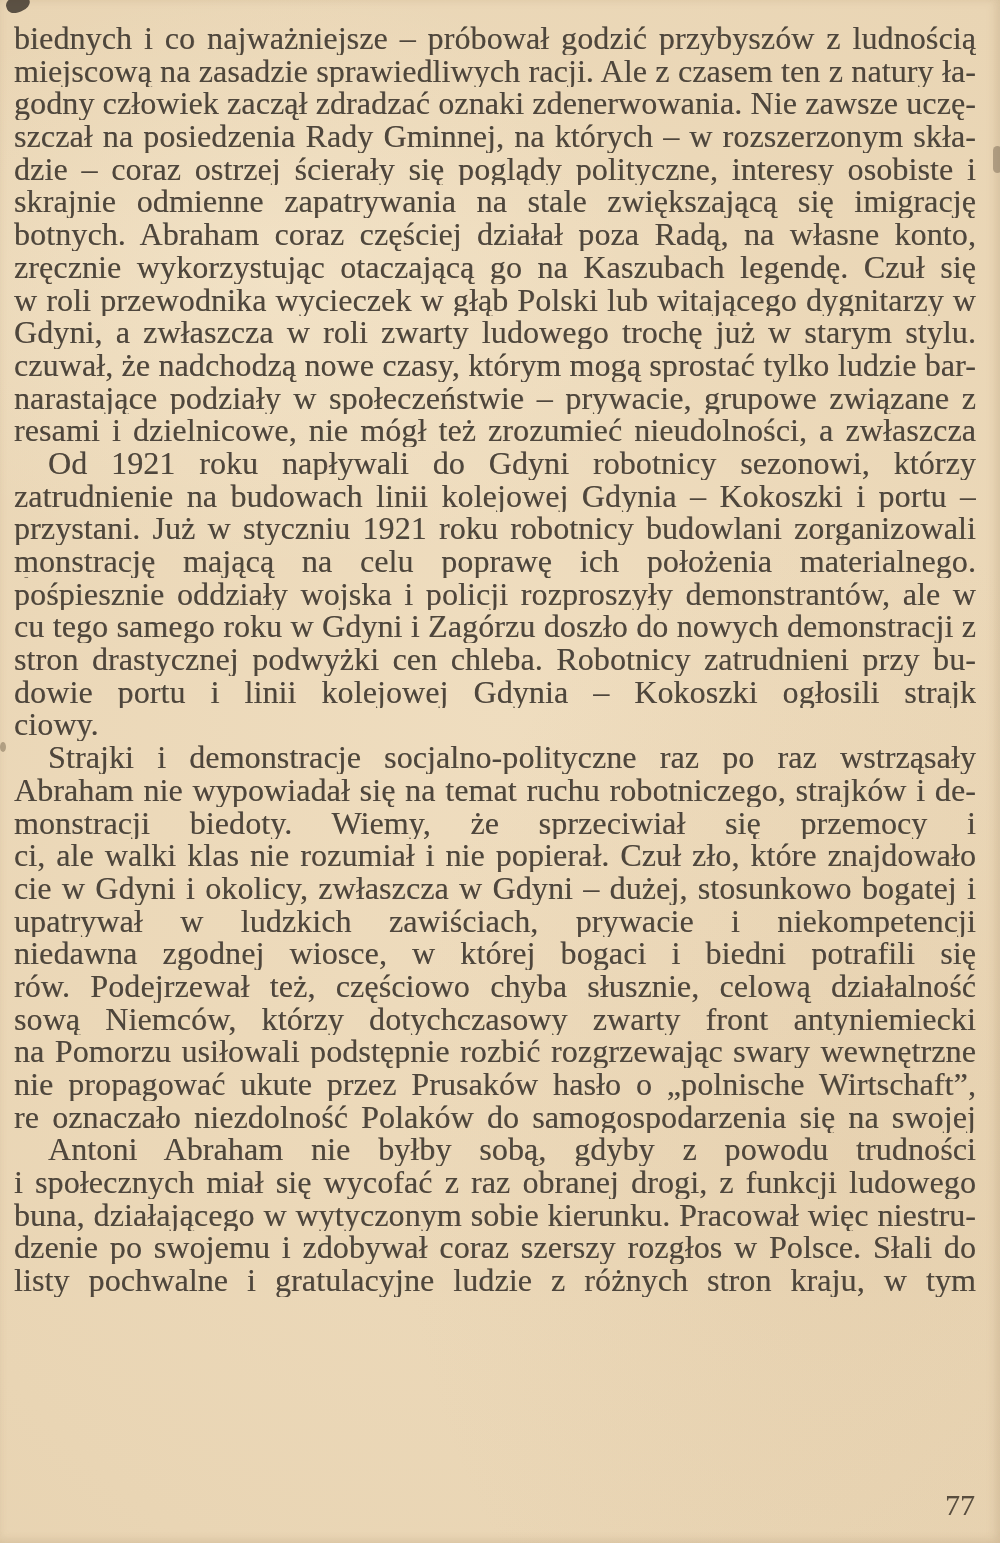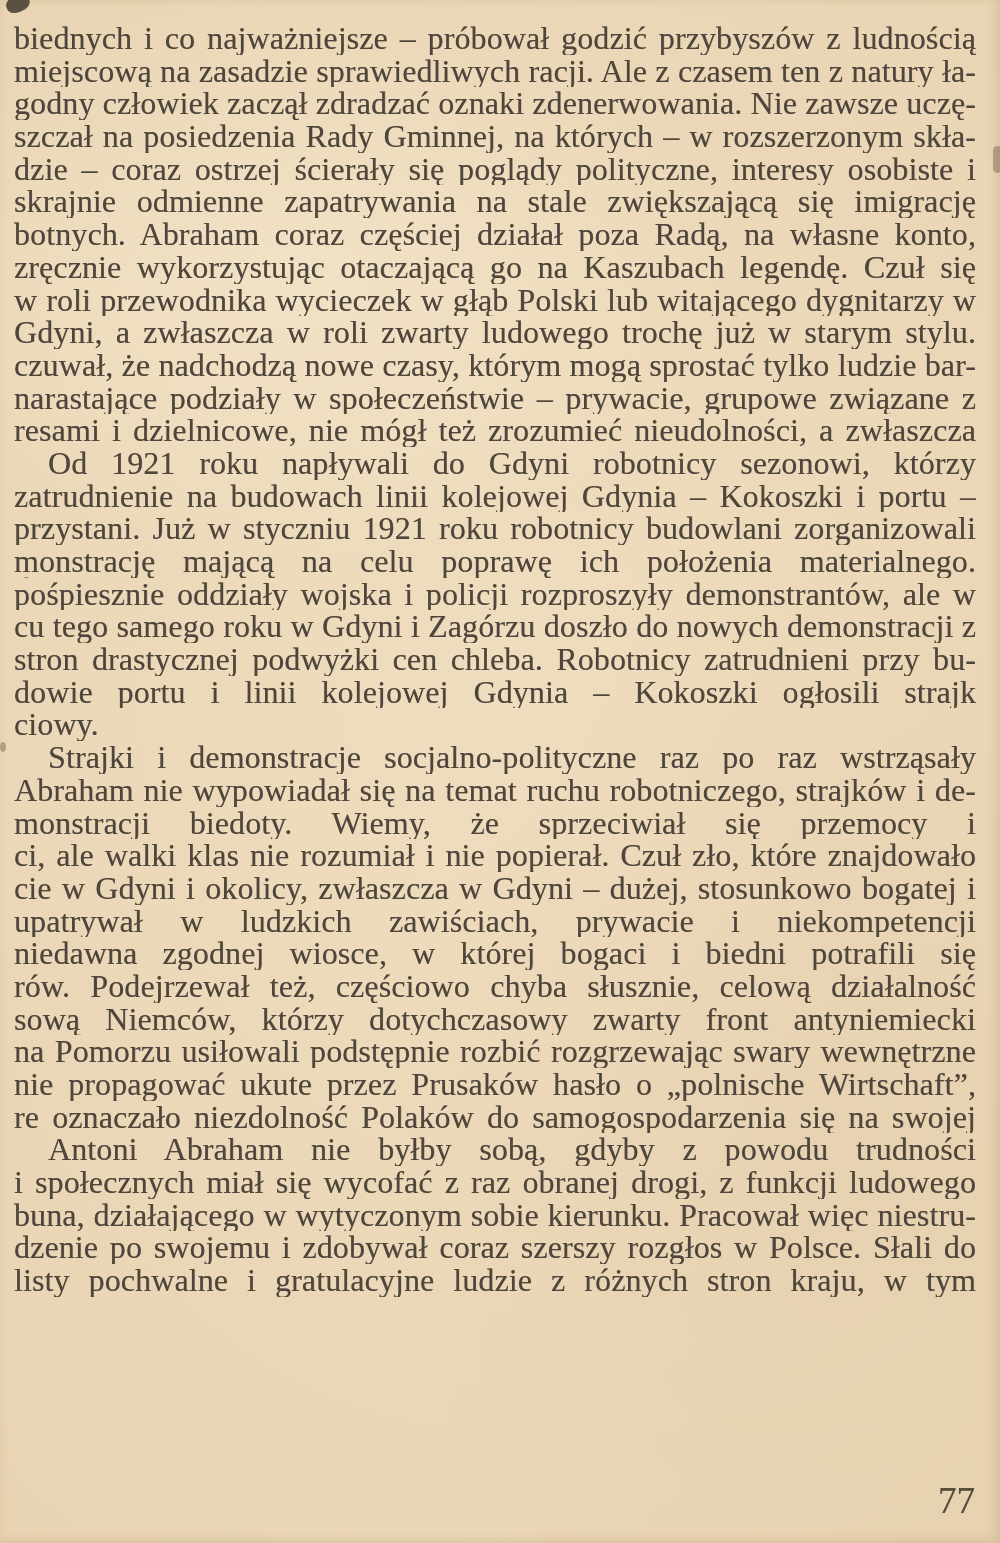--- a/index.html
+++ b/index.html
@@ -40,21 +40,21 @@
   .line.last {
     text-align-last: left;
   }
   .line.indent {
     text-indent: 34px;
   }
   .page-number {
     position: absolute;
     right: 25px;
     bottom: 21px;
-    font-size: 37px;
+    font-size: 30px;
     color: #584d3e;
     text-shadow: 0.3px 0.3px 0.5px rgba(90,78,64,0.5);
   }
   .artifact-corner {
     position: absolute;
     left: 6px;
     top: -4px;
     width: 24px;
     height: 16px;
     background: #332c24;

